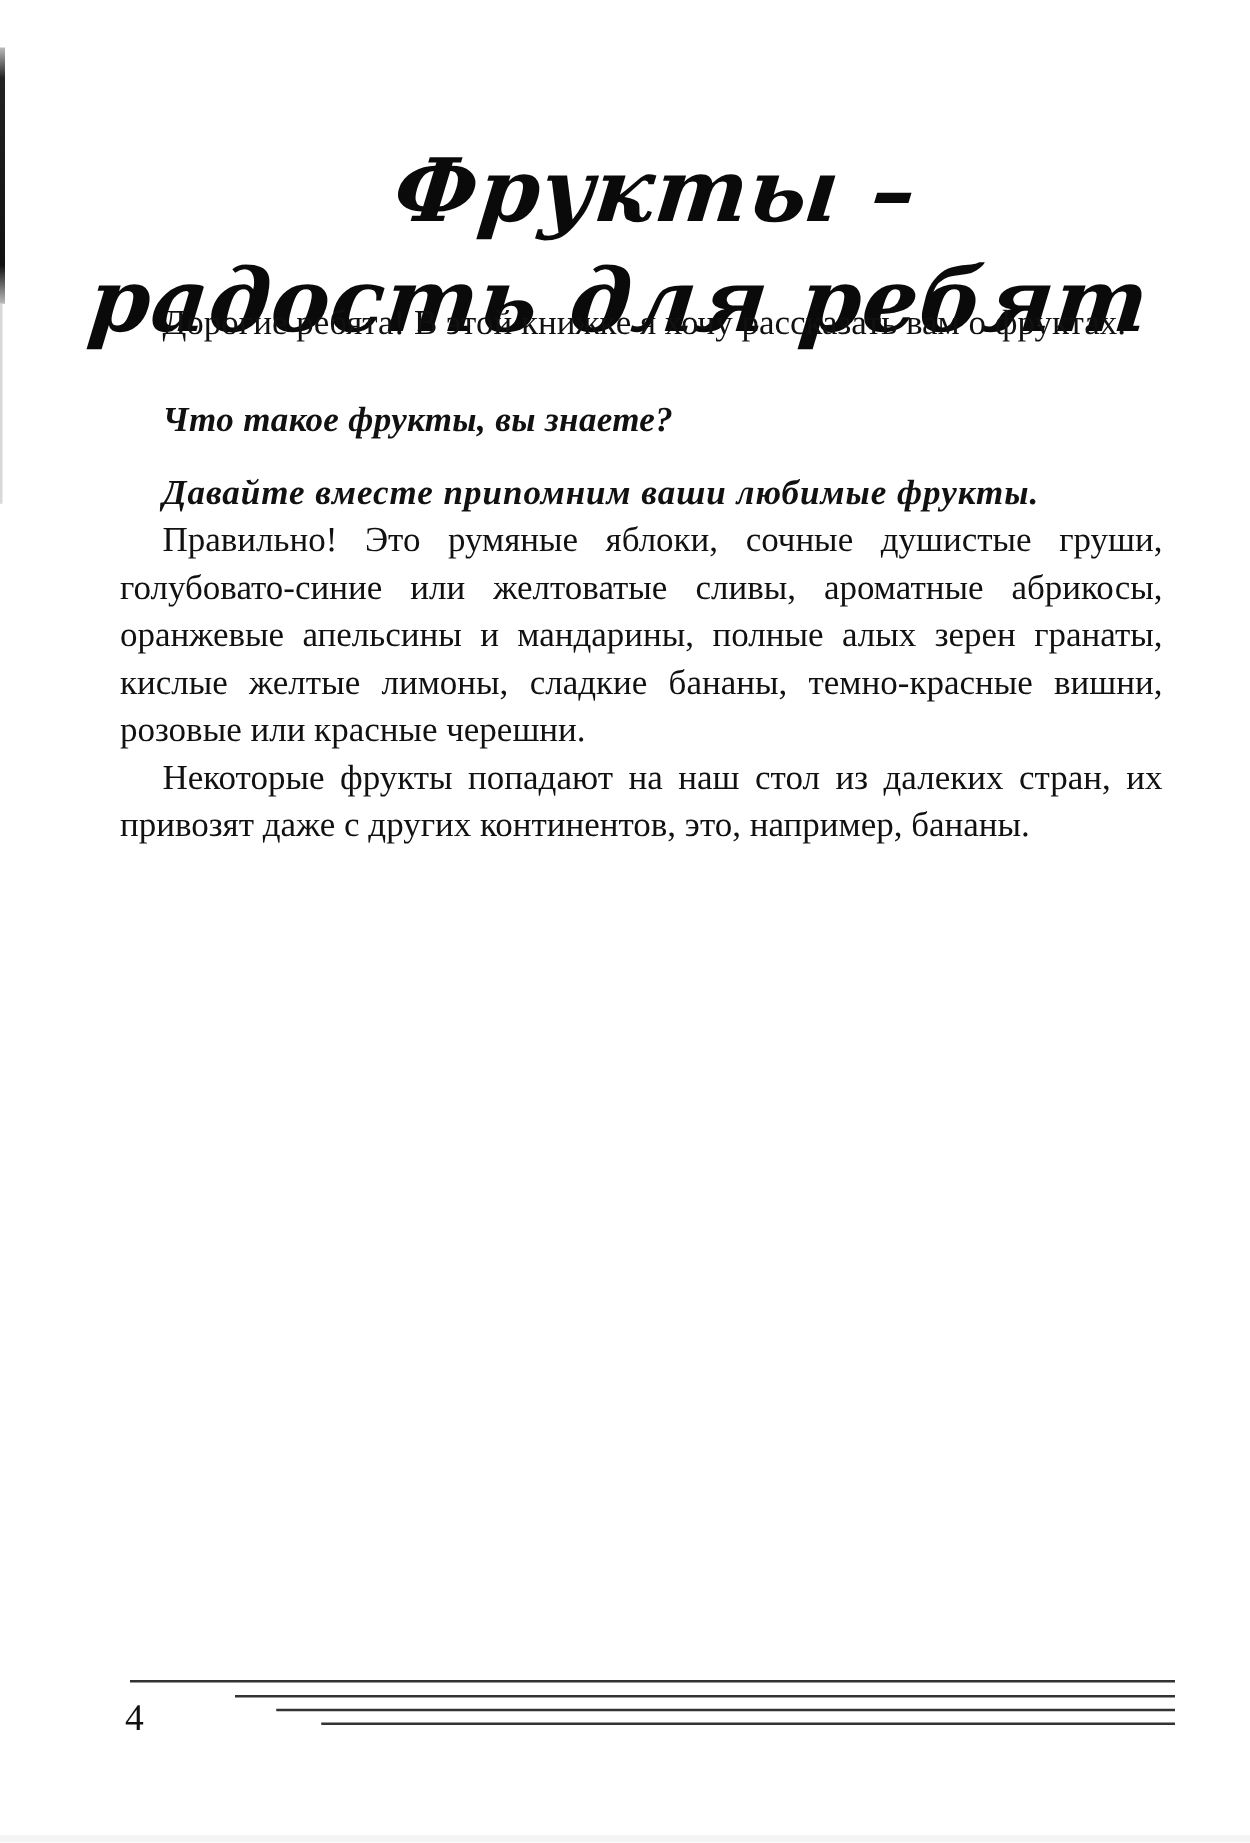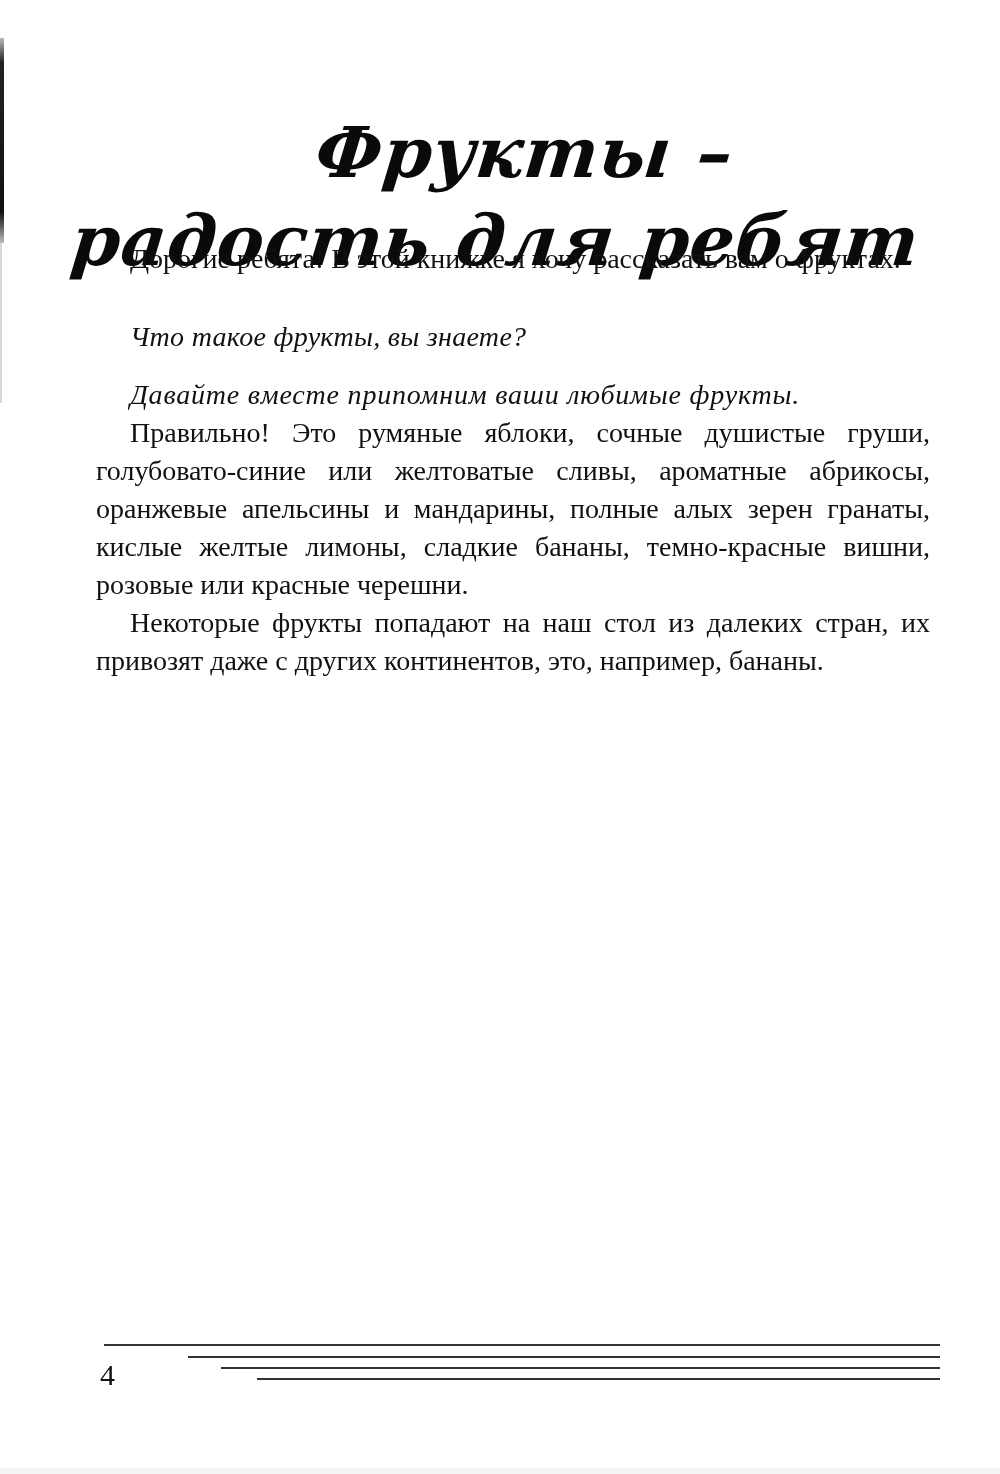--- a/index.html
+++ b/index.html
@@ -67,21 +67,21 @@
   .para {
     margin: 0;
     text-align: justify;
     text-indent: 34px;
     hyphens: manual;
   }
   .question {
     margin: 0;
     text-indent: 34px;
     font-style: italic;
-    font-weight: normal;
+    font-weight: bold;
     text-align: justify;
     letter-spacing: 0.3px;
   }
   .question.q2 { letter-spacing: 0.8px; }
 
   .footer-lines {
     position: absolute;
     left: 0;
     top: 0;
     width: 1000px;

